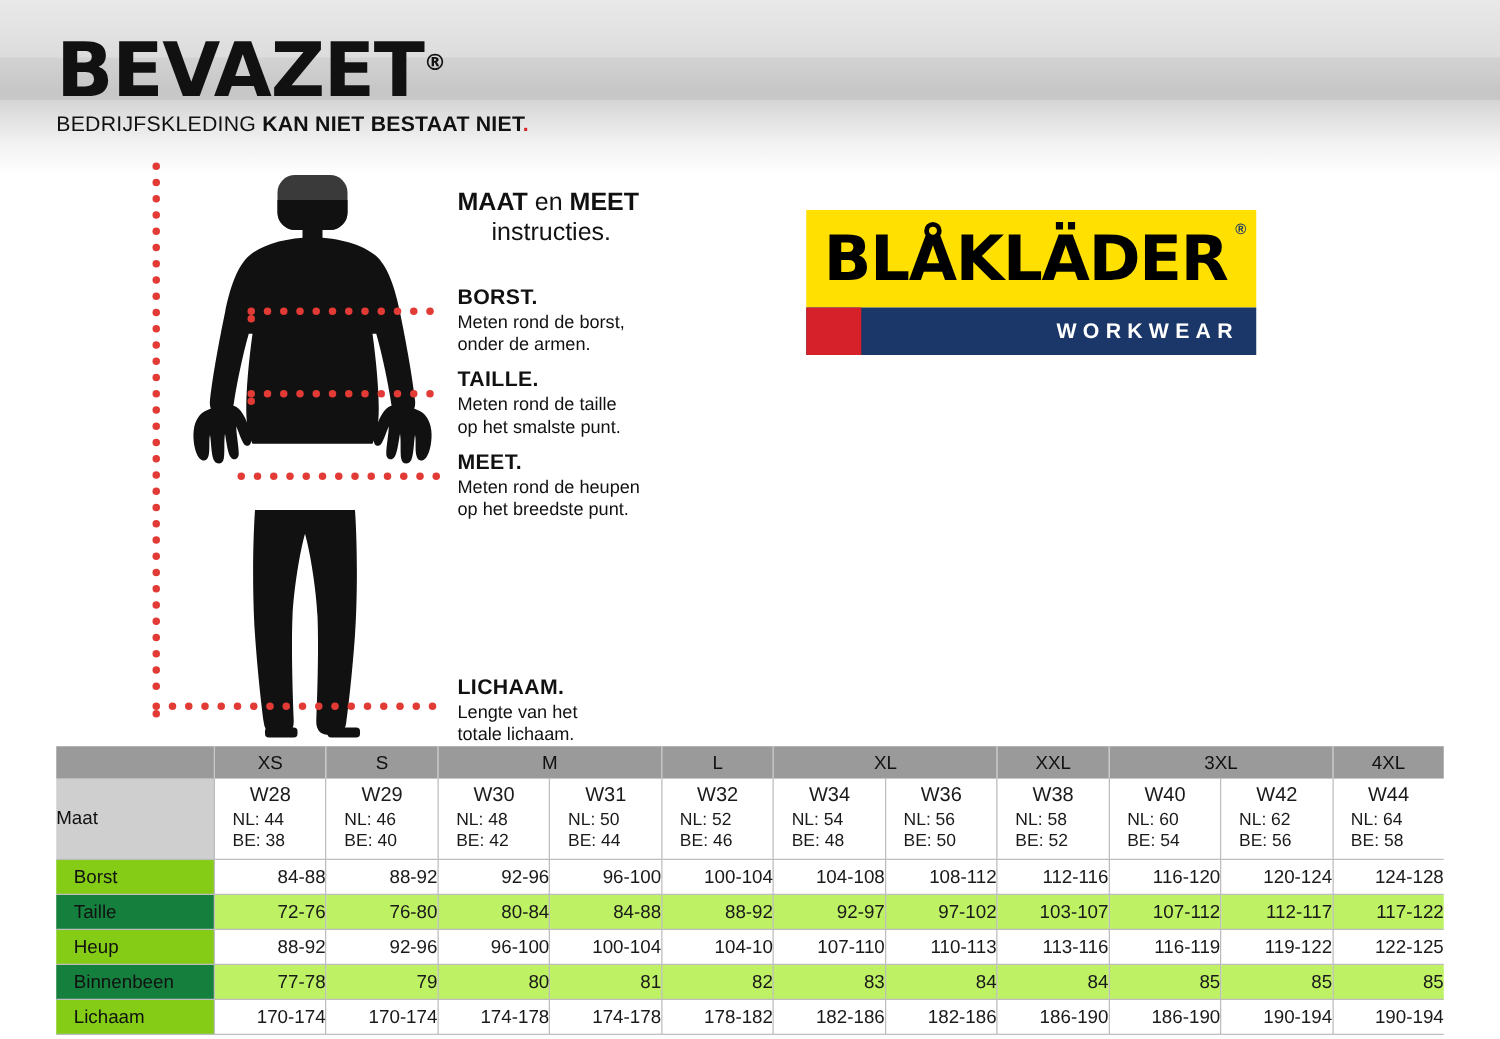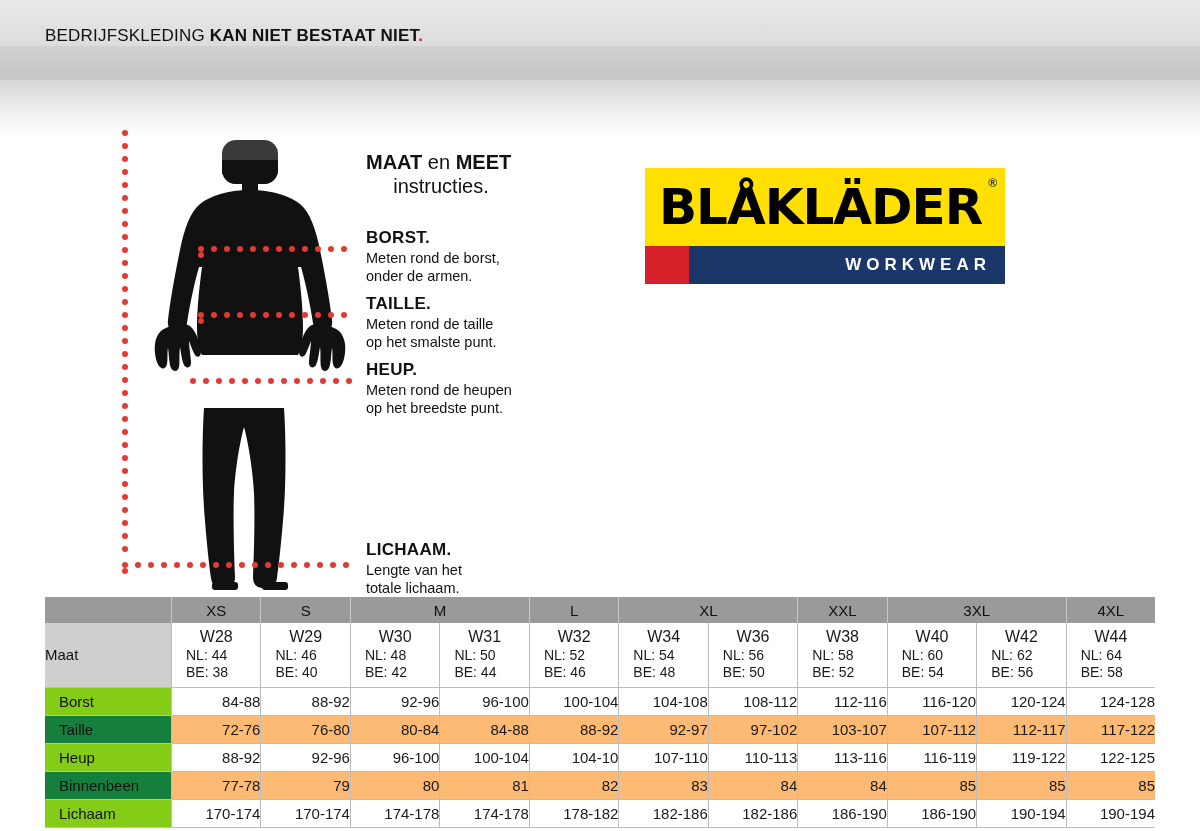--- a/index.html
+++ b/index.html
@@ -118,32 +118,33 @@
     padding:4px 0 6px 0;
   }
   .maat-row td.row-label{background:#cfcfcf;text-align:left;border-right:1px solid #bdbdbd;}
   .maat-cell .w{font-size:16px;line-height:20px;}
   .maat-cell .nl,.maat-cell .be{font-size:14px;line-height:17px;text-align:left;padding-left:14px;}
   .data-row td{
     text-align:right;height:27px;border-right:1px solid #bdbdbd;border-bottom:1px solid #bdbdbd;
     background:#ffffff;font-size:15px;
   }
   .data-row td.row-label{background:#84cc16;text-align:left;}
-  .data-row.alt td{background:#fdba74;}
+  .data-row.alt td{background:#bef264;}
   .data-row.alt td.row-label{background:#15803d;}
   .lastcell{border-right:none !important;}
 </style>
 </head>
 <body>
 
 <div class="page">
 
   <div class="topband"></div>
 
   <div class="logo-wrap">
+    <div class="logo-main"><span>BEVAZET</span><span class="logo-reg">®</span></div>
     <div class="logo-sub"><span>BEDRIJFSKLEDING </span><span class="bold">KAN NIET BESTAAT NIET</span><span class="dot">.</span></div>
   </div>
 
   <div class="figure">
     <svg class="fig-svg" width="240" height="460" viewBox="0 0 240 460">
 
       <path d="M106 8 h28 a14 14 0 0 1 14 14 v16 a14 14 0 0 1 -14 14 h-28 a14 14 0 0 1 -14 -14 v-16 a14 14 0 0 1 14 -14 z" fill="#3a3a3a"></path>
       <path d="M92 28 h56 v10 a14 14 0 0 1 -14 14 h-28 a14 14 0 0 1 -14 -14 z" fill="#111"></path>
 
       <rect x="112" y="50" width="16" height="12" fill="#111"></rect>
@@ -310,21 +311,21 @@
 
   <div class="callout" style="left:366px;top:294px;width:230px;">
     <div class="title">TAILLE.</div>
     <div class="desc">
       <div>Meten rond de taille</div>
       <div>op het smalste punt.</div>
     </div>
   </div>
 
   <div class="callout" style="left:366px;top:360px;width:240px;">
-    <div class="title">HEUP.</div>
+    <div class="title">MEET.</div>
     <div class="desc">
       <div>Meten rond de heupen</div>
       <div>op het breedste punt.</div>
     </div>
   </div>
 
   <div class="callout" style="left:366px;top:540px;width:230px;">
     <div class="title">LICHAAM.</div>
     <div class="desc">
       <div>Lengte van het</div>

